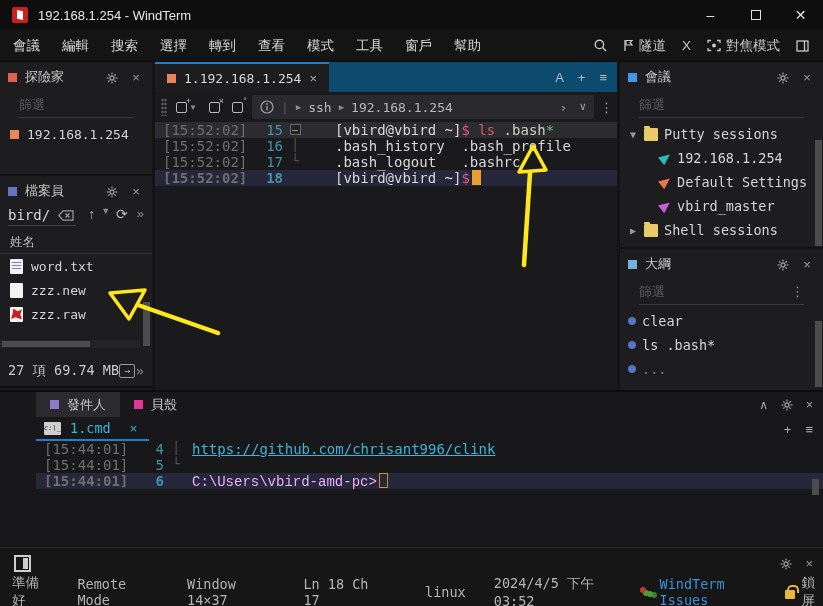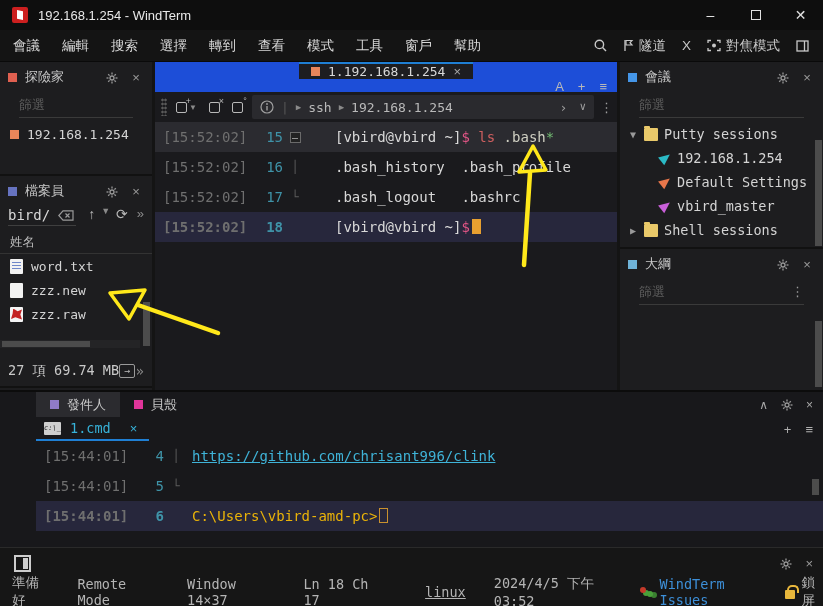--- a/index.html
+++ b/index.html
@@ -78,40 +78,40 @@
   .ficon.raw { background:#f4f4f4; overflow:hidden; }
   .ficon.raw::before { content:""; position:absolute; left:1px; top:2px; width:11px; height:11px;
         background:#c42222; clip-path:polygon(20% 0,60% 25%,100% 10%,85% 55%,100% 100%,40% 80%,0 95%,15% 45%); }
   .filer-status { position:absolute; left:0; bottom:0; width:100%; height:30px; display:flex;
                   align-items:center; gap:0; padding:0 8px; color:#c9c9c9;
                   font-family:"DejaVu Sans Mono", monospace; font-size:13.5px; }
   .goto-ic { width:16px; height:14px; border:1px solid #9a9a9a; border-radius:2px; color:#bdbdbd;
              font-size:10px; line-height:12px; text-align:center; }
 
   
-  .term-tabbar { height:30px; display:flex; align-items:center; background:#1d4ed8;flex-direction:column; }
+  .term-tabbar { height:30px; display:flex; align-items:center; background:#0c4a6e; }
   .term-tab { height:30px; display:flex; align-items:center; gap:8px; padding:0 12px;
               border-top:2px solid #1f7fd4; background:#1d1d20; }
   .term-tab-label { color:#d8d8d8; font-size:13px; font-family:"DejaVu Sans Mono", monospace; }
   .tab-x { color:#a8a8a8; font-size:13px; }
   .tabbar-right { margin-left:auto; display:flex; gap:14px; padding-right:10px; color:#b9b9b9; font-size:13px;}
   .toolbar { height:30px; display:flex; align-items:center; gap:6px; padding:0 4px; }
   .grip { width:6px; height:18px; margin-left:2px;
           background-image:radial-gradient(#5a5a5a 1px, transparent 1.2px);
           background-size:3px 4px; }
   .tb-btn { color:#b9b9b9; font-size:12px; display:flex; align-items:center; gap:2px; padding:0 3px;}
   .tabbox { width:11px; height:11px; border:1.4px solid #b9b9b9; border-radius:2px; position:relative; }
   .tabbox sup { position:absolute; right:-5px; top:-7px; font-size:9px; color:#b9b9b9; }
   .addressbar { flex:1; height:24px; background:#2a2a2e; border-radius:2px; display:flex;
                 align-items:center; gap:7px; padding:0 8px; color:#b9b9b9;
                 font-family:"DejaVu Sans Mono", monospace; font-size:13px; }
   .ab-sep { color:#555; }
   .ab-caret { margin-left:auto; display:flex; gap:12px; color:#9f9f9f; }
   .term-body { font-family:"DejaVu Sans Mono", monospace; font-size:14px; }
-  .tline { height:30px; display:flex; align-items:center; white-space:pre; }
+  .tline { height:16px; display:flex; white-space:pre; }
   .tline .ts { width:86px; padding-left:8px; color:#6f6f6f; flex:0 0 auto; }
   .tline .num { width:42px; text-align:right; color:#3f93a8; flex:0 0 auto; }
   .tline .fold { width:24px; text-align:center; color:#5d5d5d; font-size:12px; flex:0 0 auto; }
   .foldbox { display:inline-block; width:11px; height:11px; border:1px solid #6a6a6a; color:#b5b5b5;
              font-size:10px; line-height:9px; text-align:center; background:#222; }
   .tline .content { margin-left:28px; color:#d8d8d8; }
   .tline.hl15 { background:#2b2b30; }
   .tline.cur { background:#27273c; }
   .tline.cur .ts, .tline.cur .num { color:#d835f9b; font-weight:bold; }
   .c-dollar { color:#e05585; }
@@ -135,21 +135,21 @@
   .cmd-tab { height:24px; display:flex; align-items:center; gap:9px; padding:0 12px 0 8px;
              border-bottom:2px solid #1f7fd4; }
   .cmd-ic { width:17px; height:13px; background:#cfcfcf; border-radius:1px; color:#222;
             font-size:7px; line-height:13px; text-align:center; font-family:"DejaVu Sans Mono",monospace;font-style:italic; }
   .cmd-label { color:#37b2d9; font-family:"DejaVu Sans Mono", monospace; font-size:13.5px; }
   .cmd-x { color:#37b2d9; margin-left:10px; }
   .dock-tabbar-right { margin-left:auto; display:flex; gap:14px; padding-right:10px; color:#b0b0b0; }
   .dock-body { position:relative; font-family:"DejaVu Sans Mono", monospace; font-size:14px; height:106px; }
   .dock-body .tline .content { margin-left:4px; }
   .t-link { color:#3fb3d8; text-decoration:underline; }
-  .c-path { color:#eab308; }
+  .c-path { color:#f0abfc;font-family:Liberation Mono, monospace; }
 
   
   .dock-strip { position:absolute; left:0; top:547px; width:823px; height:31px; background:#161616;
                 border-top:1px solid #2a2a2a; display:flex; align-items:center; }
   .panel-toggle { width:17px; height:17px; border:2px solid #cdcdcd; margin-left:14px; position:relative; }
   .panel-toggle::after { content:""; position:absolute; right:1px; top:1px; width:5px; height:11px;
                          background:#cdcdcd; }
   .strip-right { margin-left:auto; display:flex; gap:13px; padding-right:10px; color:#9a9a9a; }
   .statusbar { position:absolute; left:0; top:578px; width:823px; height:28px; background:#161616;
                display:flex; align-items:center; color:#b4b4b4;
@@ -473,20 +473,34 @@
                   <line x1="3.6" y1="8.4" x2="2.2" y2="9.8"></line>
                 </g>
               </svg>
           </span>
           <span class="ph-ic">×</span>
         </div>
         <div class="filter-row">
           <span>篩選</span>
           <span style="margin-left:auto; color:#9a9a9a;">⋮</span>
         </div>
+        <div style="margin-top:4px;">
+          <div class="tree-row">
+            <span class="bullet"></span>
+            <span>clear</span>
+          </div>
+          <div class="tree-row">
+            <span class="bullet"></span>
+            <span>ls .bash*</span>
+          </div>
+          <div class="tree-row sel">
+            <span class="bullet"></span>
+            <span class="ghost">...</span>
+          </div>
+        </div>
         <div class="vthumb" style="top:72px; height:66px;"></div>
       </div>
     </div>
   </div>
 
   <div class="dock">
     <div class="dock-tabs">
       <div class="dock-tab active">
         <span class="sq" style="background:#8f7ac8;"></span>
         <span>發件人</span>
@@ -569,21 +583,21 @@
       </span>
       <span>×</span>
     </div>
   </div>
 
   <div class="statusbar">
     <span class="sb-item" style="margin-left:12px;">準備好</span>
     <span class="sb-item" style="margin-left:32px;">Remote Mode</span>
     <span class="sb-item" style="margin-left:36px;">Window 14×37</span>
     <span class="sb-item" style="margin-left:36px;">Ln 18 Ch 17</span>
-    <span class="sb-item" style="margin-left:48px;text-decoration:underline;">linux</span>
+    <span class="sb-item" style="margin-left:48px;">linux</span>
     <span class="sb-item" style="margin-left:28px;">2024/4/5 下午 03:52</span>
     <span class="issues-link" style="margin-left:24px;">
       <span class="bug-ic"></span>
       <span>WindTerm Issues</span>
     </span>
     <span class="sb-item" style="margin-left:26px; display:flex; align-items:center; gap:7px;">
       <span class="lock-ic"></span>
       <span>鎖屏</span>
     </span>
   </div>

